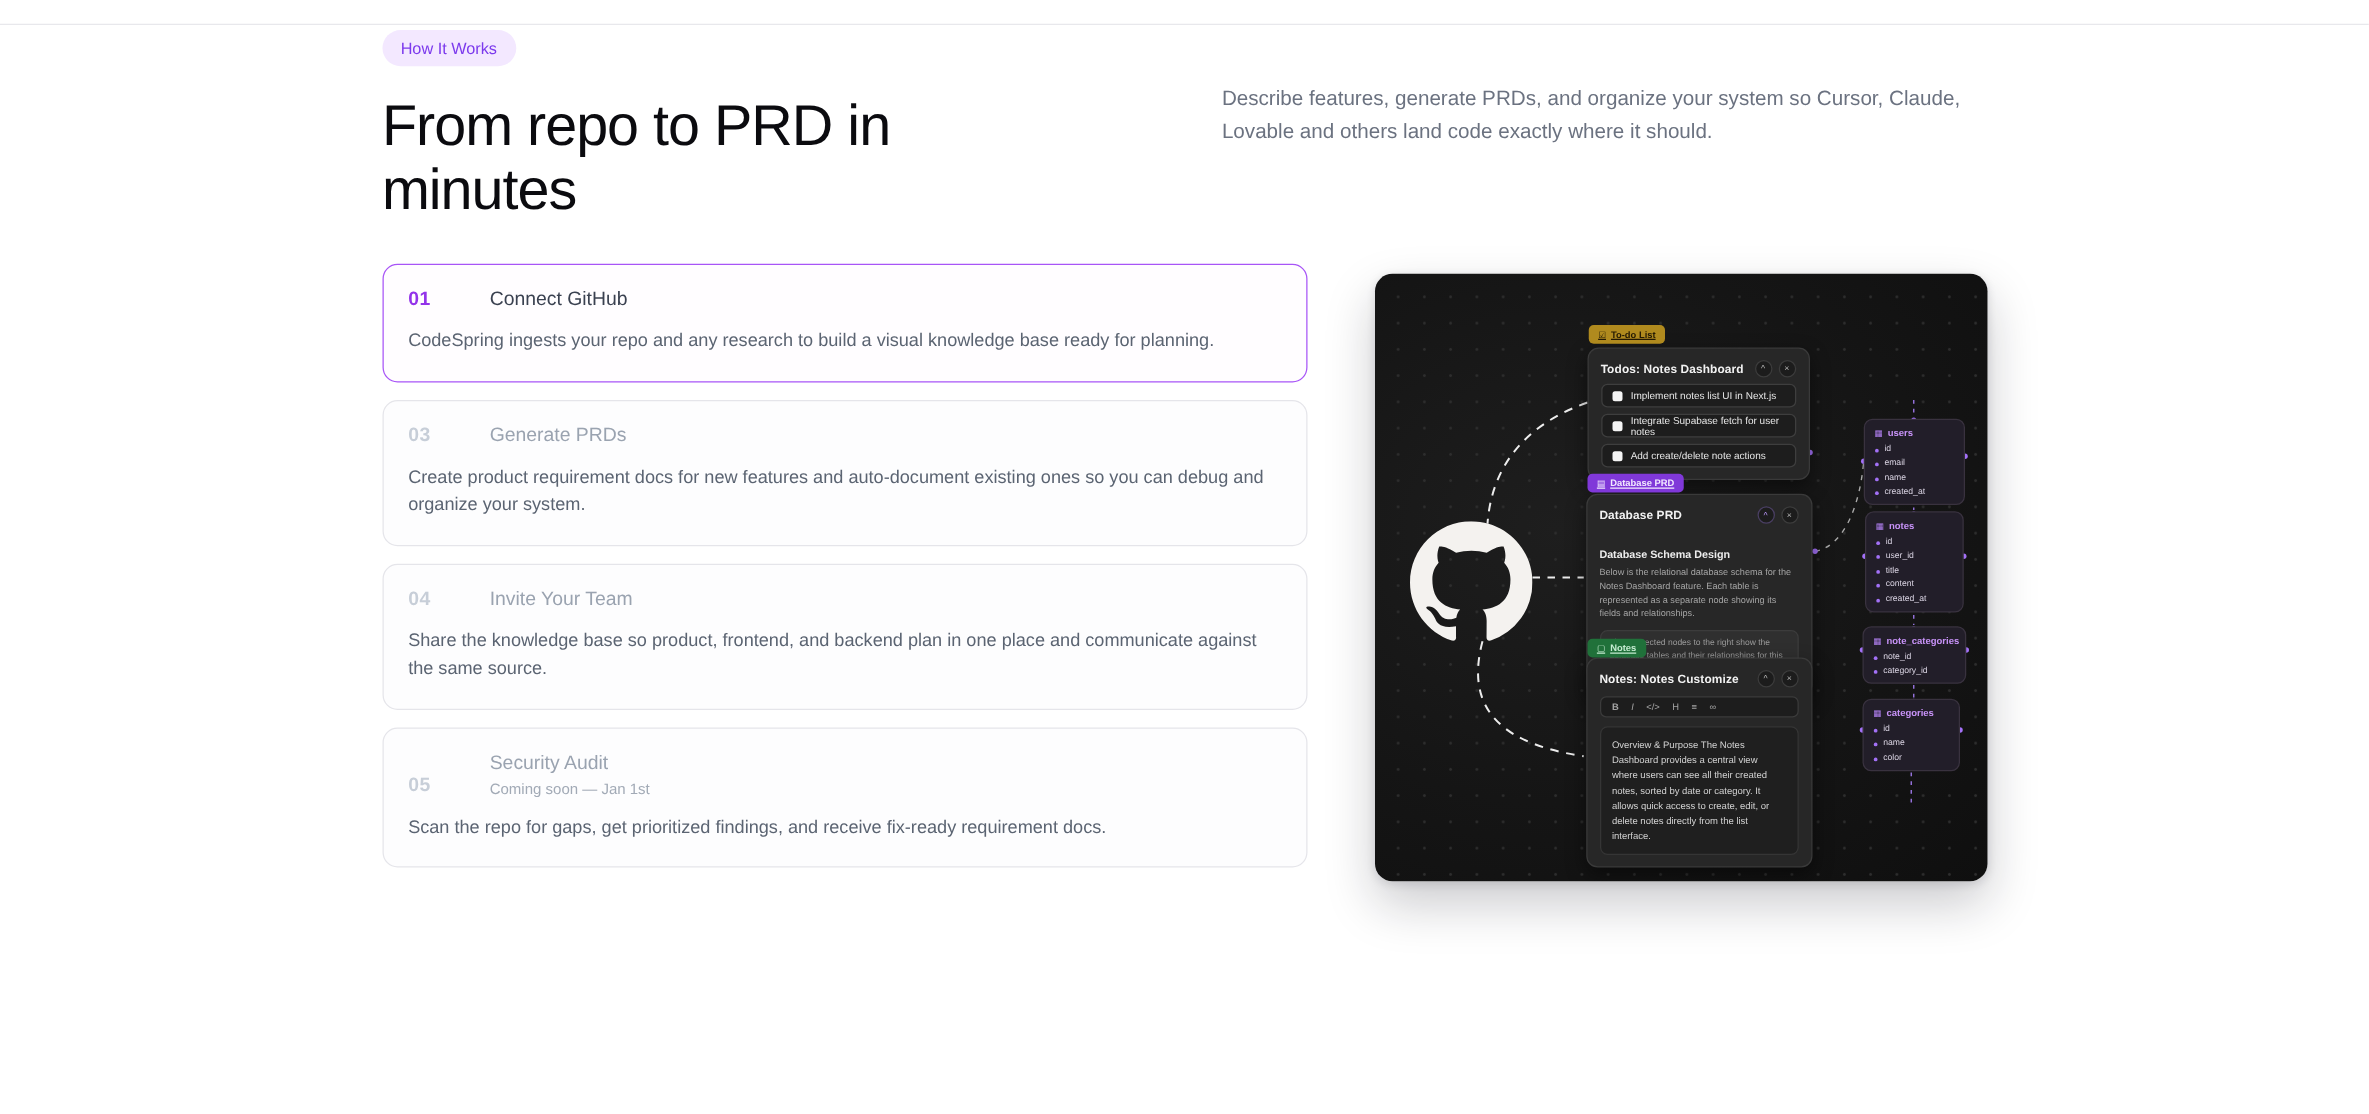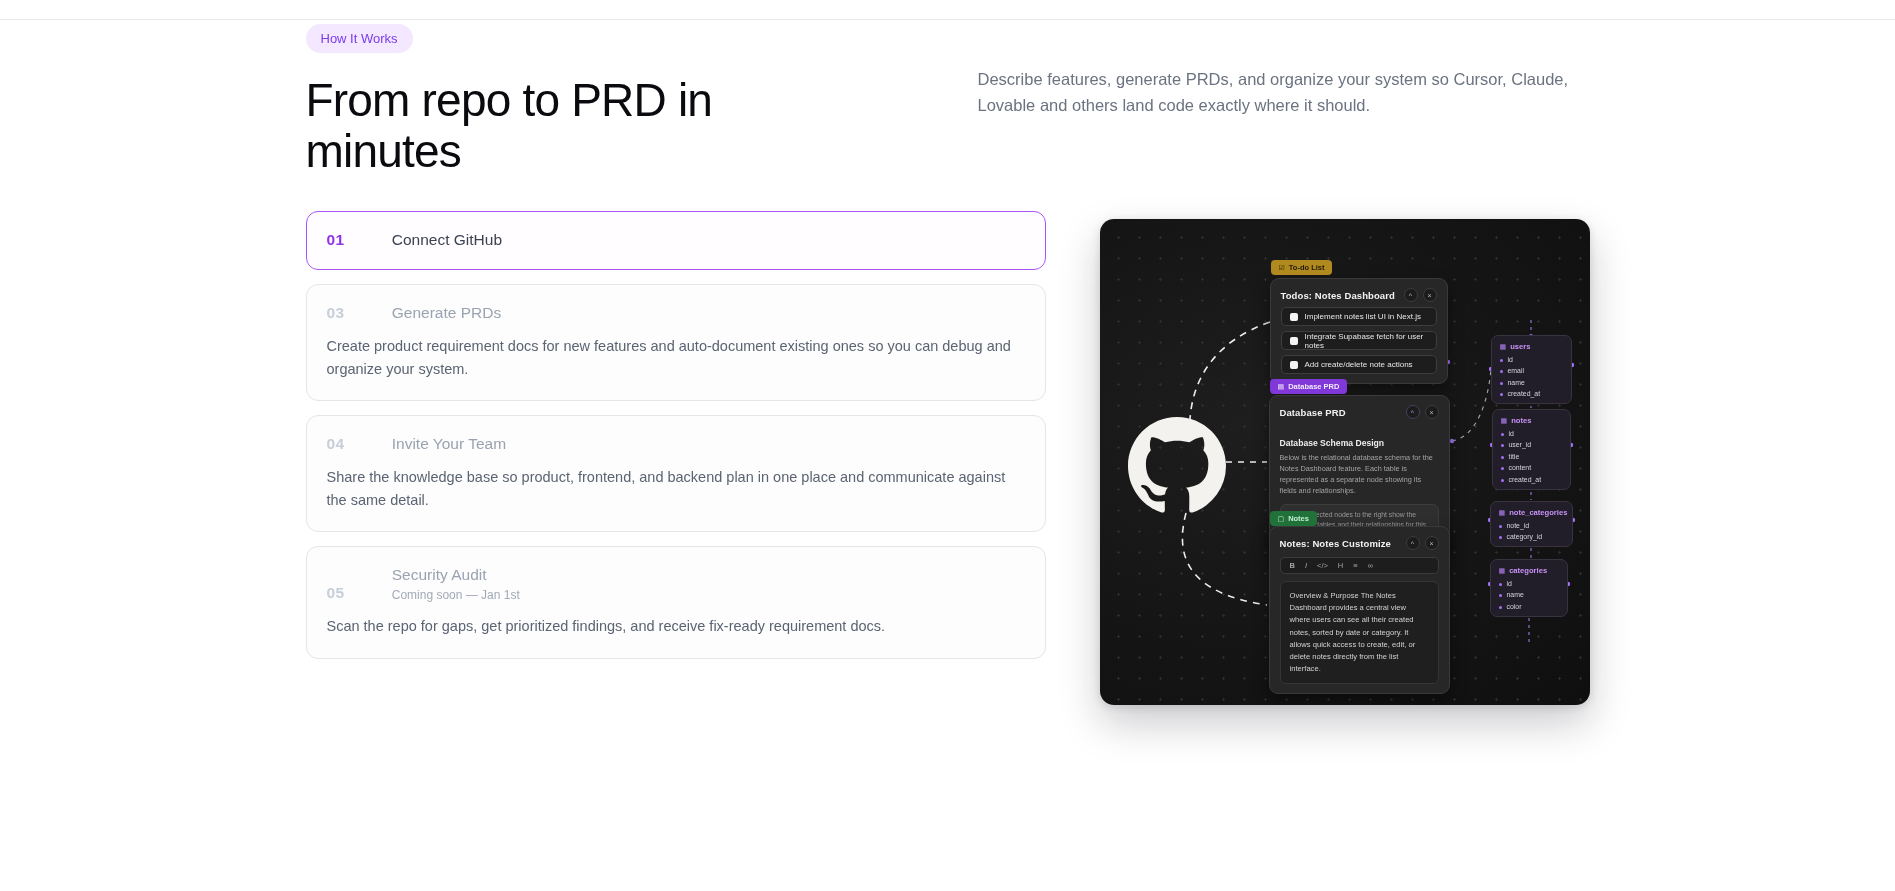--- a/index.html
+++ b/index.html
@@ -38,21 +38,21 @@
            background:radial-gradient(ellipse at 30% 42%, #1e1e1e 0%, #151515 55%, #0f0f0f 100%);
            box-shadow:0 18px 40px rgba(20,20,30,.22), 0 2px 8px rgba(20,20,30,.12); }
   .dotgrid { position:absolute; inset:0;
              background-image:radial-gradient(#2d2d2d 1px, transparent 1.2px);
              background-size:21px 21px; background-position:8px 8px; }
   .connectors { position:absolute; inset:0; }
 
   .octocat-circle { position:absolute; left:28px; top:198px; width:98px; height:98px; }
 
   .tag { position:absolute; height:15px; display:flex; align-items:center; gap:4px;
-         padding:0 8px; border-radius:4px; font-size:7.5px; font-weight:700; z-index:3; }
+         padding:0 8px; border-radius:4px; font-size:7.5px; font-weight:700; z-index:3;text-decoration:underline; }
   .tag .tag-ic { font-size:7px; font-weight:400; }
   .tag-todo  { left:171px; top:41px;  background:#b08a1e; color:#241a03; }
   .tag-db    { left:170px; top:160px; background:#8038d9; color:#f2eaff; }
   .tag-notes { left:170px; top:292px; background:#20713a; color:#c5ecd1; }
 
   .win { position:absolute; background:#272727; border:1px solid #3a3a3a; border-radius:9px;
          padding:9px 10px; z-index:2; box-shadow:0 6px 16px rgba(0,0,0,.45); }
   .win-head { display:flex; align-items:center; justify-content:space-between; }
   .win-title { font-size:9.5px; font-weight:700; color:#f2f2f2; letter-spacing:.1px; }
   .win-btns { display:flex; gap:5px; }
@@ -111,37 +111,38 @@
 
   <div class="content-row">
 
     <div class="steps-col">
 
       <div class="step-card active">
         <div class="step-head">
           <span class="step-num">01</span>
           <span class="step-title">Connect GitHub</span>
         </div>
+        <p class="step-desc">CodeSpring ingests your repo and any research to build a visual knowledge base ready for planning.</p>
       </div>
 
 
       <div class="step-card">
         <div class="step-head">
           <span class="step-num">03</span>
           <span class="step-title">Generate PRDs</span>
         </div>
         <p class="step-desc">Create product requirement docs for new features and auto-document existing ones so you can debug and organize your system.</p>
       </div>
 
       <div class="step-card">
         <div class="step-head">
           <span class="step-num">04</span>
           <span class="step-title">Invite Your Team</span>
         </div>
-        <p class="step-desc">Share the knowledge base so product, frontend, and backend plan in one place and communicate against the same detail.</p>
+        <p class="step-desc">Share the knowledge base so product, frontend, and backend plan in one place and communicate against the same source.</p>
       </div>
 
       <div class="step-card">
         <div class="step-head">
           <span class="step-num">05</span>
           <span class="step-title">
             <span>Security Audit</span>
             <span class="step-sub">Coming soon — Jan 1st</span>
           </span>
         </div>

